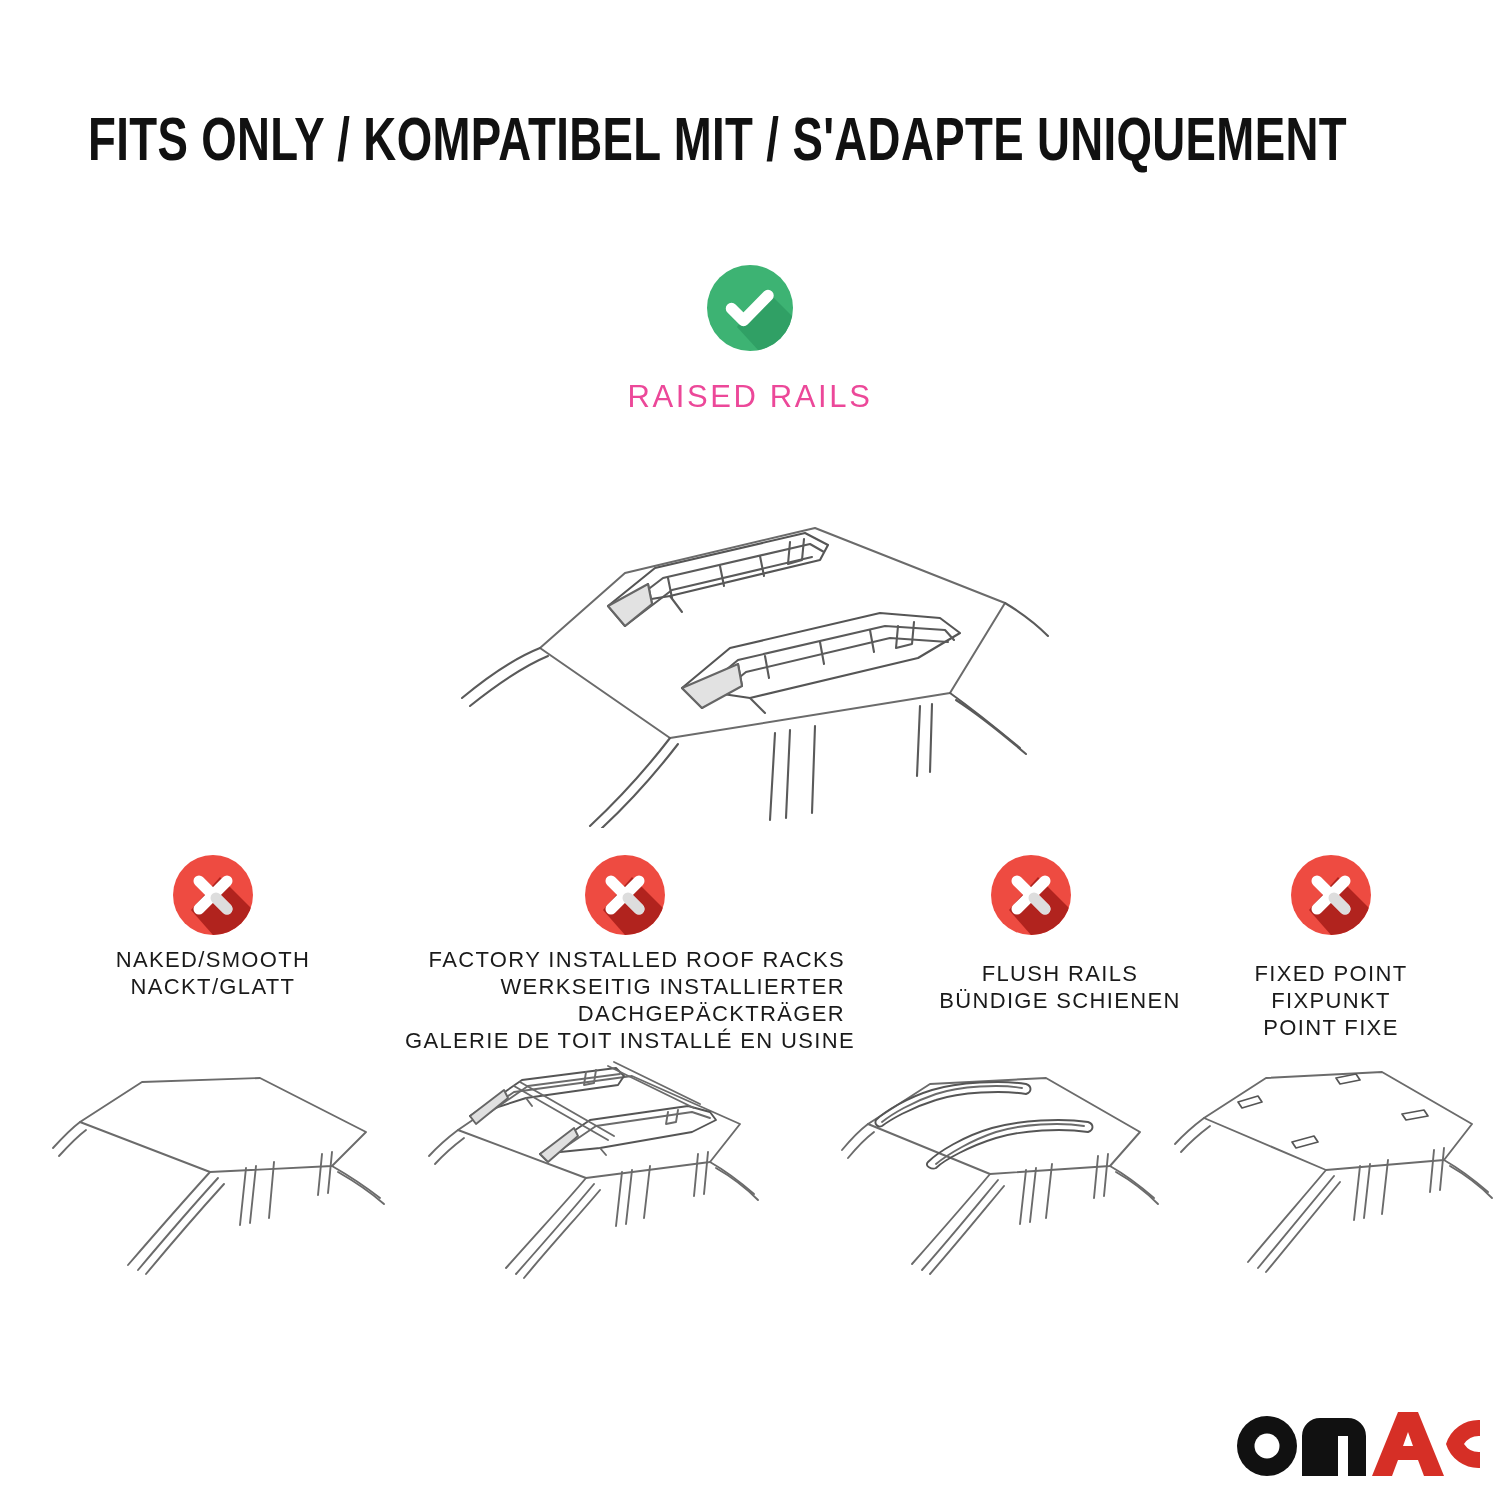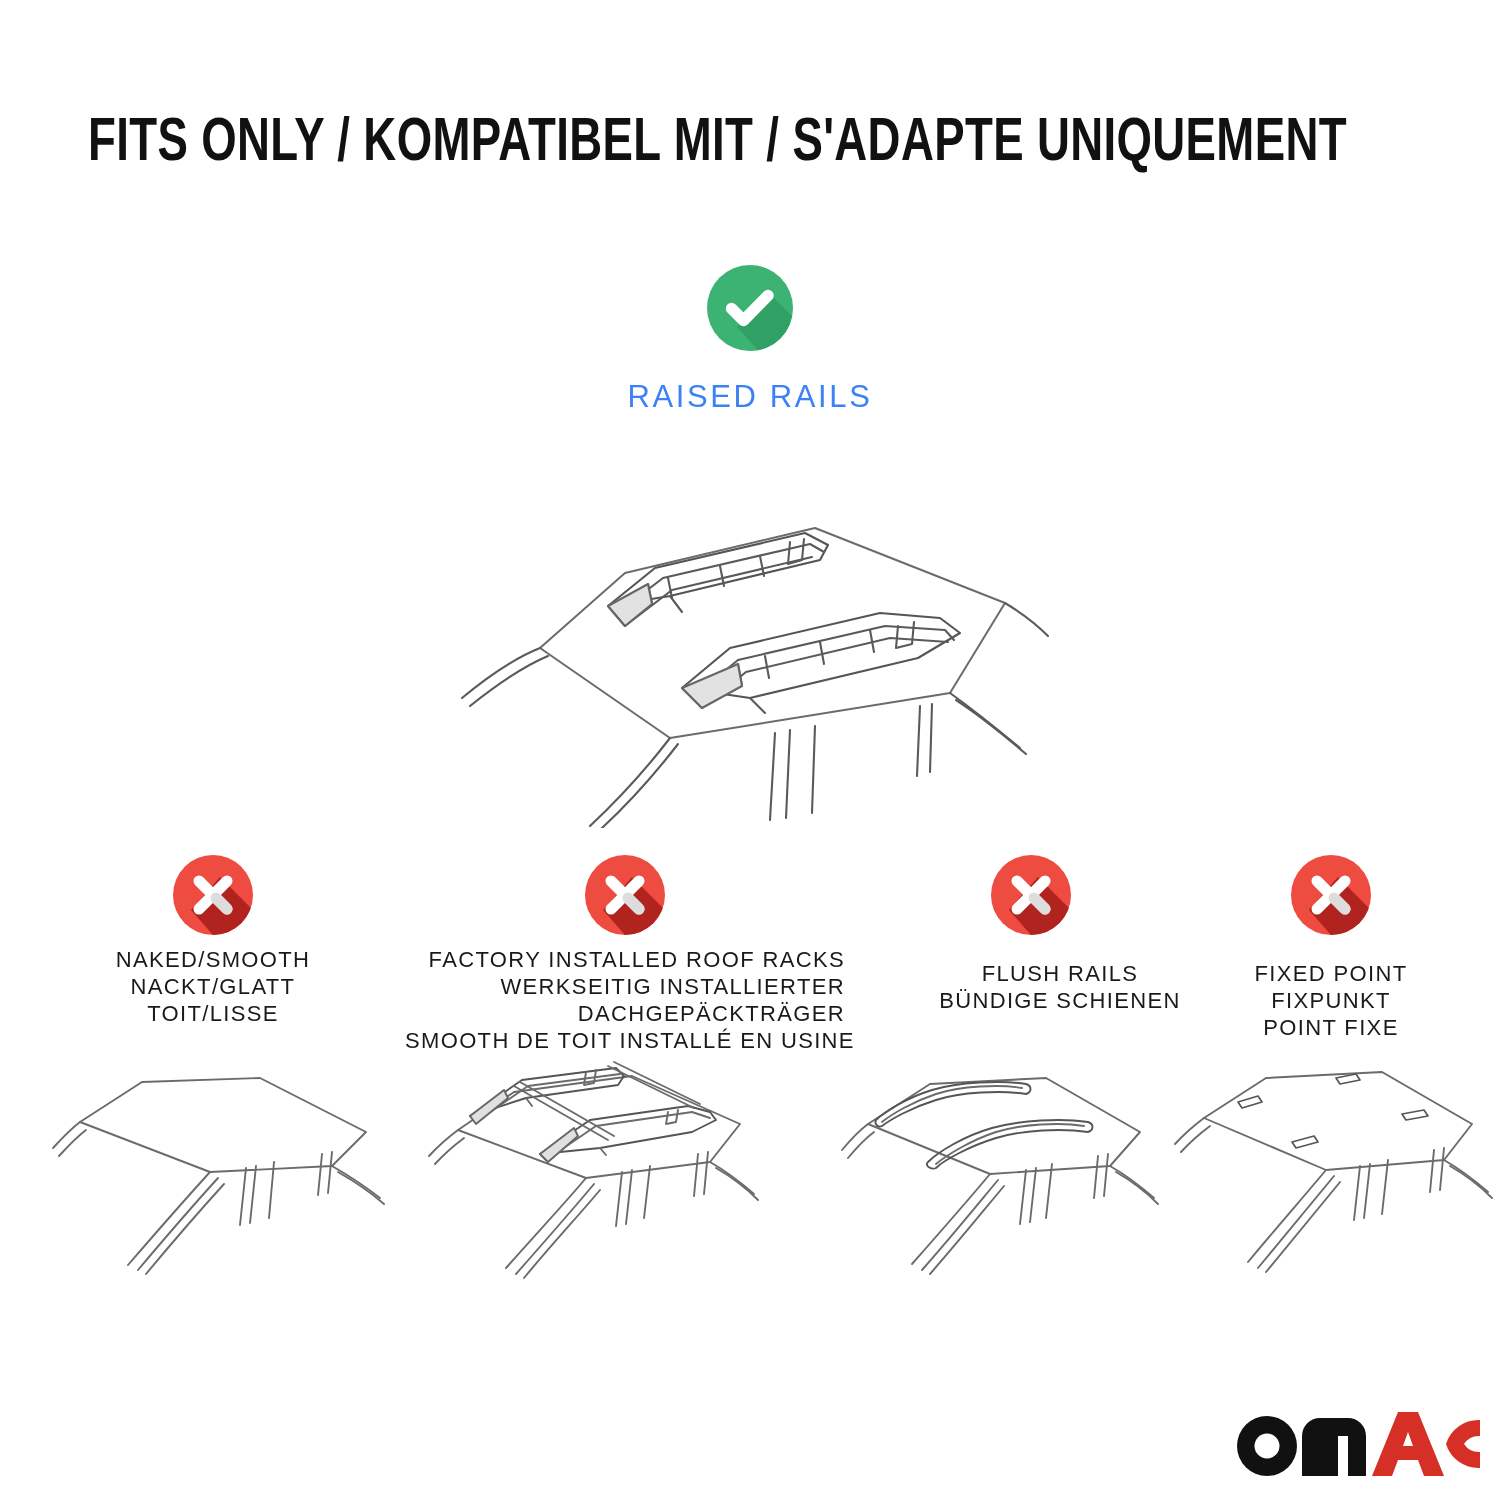--- a/index.html
+++ b/index.html
@@ -39,21 +39,21 @@
     position:absolute;
     width:80px;height:80px;
   }
 
   
   .primary-label{
     position:absolute;
     left:0; top:378px;
     width:1500px;
     text-align:center;
-    color:#3b82f6;
+    color:#ec4899;
     font-size:31px;
     line-height:37px;
     letter-spacing:2.6px;
     font-weight:normal;
   }
   .primary-label div{white-space:nowrap;}
 
   .hero-roof{
     position:absolute;
     left:420px; top:508px;
@@ -165,21 +165,20 @@
       <g stroke-linecap="round" stroke-width="11">
         <line x1="26" y1="26" x2="54" y2="54" stroke="#FFFFFF"></line>
         <line x1="54" y1="26" x2="26" y2="54" stroke="#FFFFFF"></line>
         <line x1="43" y1="43" x2="54" y2="54" stroke="#DDDDDD"></line>
       </g>
     </svg>
   </div>
   <div class="col-label" style="left:43px; top:946px; width:340px;">
     <div>NAKED/SMOOTH</div>
     <div>NACKT/GLATT</div>
-    <div>TOIT/LISSE</div>
   </div>
   <div class="col-roof" style="left:50px; top:1060px; width:360px; height:235px;">
     <svg width="360" height="235" viewBox="0 0 360 235" xmlns="http://www.w3.org/2000/svg">
       <g fill="none" stroke="#6b6b6b" stroke-width="1.9" stroke-linejoin="round" stroke-linecap="round">
         <path d="M30,62 L92,22 L210,18 L316,72 L282,106 L160,112 Z"></path>
         <path d="M30,62 C22,68 14,76 3,88"></path>
         <path d="M36,70 C28,76 20,84 9,96"></path>
         <path d="M160,112 C140,134 110,168 78,205"></path>
         <path d="M168,118 C148,140 120,172 88,210"></path>
         <path d="M174,124 C154,146 126,178 96,214"></path>
@@ -209,21 +208,21 @@
         <line x1="26" y1="26" x2="54" y2="54" stroke="#FFFFFF"></line>
         <line x1="54" y1="26" x2="26" y2="54" stroke="#FFFFFF"></line>
         <line x1="43" y1="43" x2="54" y2="54" stroke="#DDDDDD"></line>
       </g>
     </svg>
   </div>
   <div class="col-label" style="left:405px; top:946px; width:440px;text-align:right;">
     <div>FACTORY INSTALLED ROOF RACKS</div>
     <div>WERKSEITIG INSTALLIERTER</div>
     <div>DACHGEPÄCKTRÄGER</div>
-    <div>SMOOTH DE TOIT INSTALLÉ EN USINE</div>
+    <div>GALERIE DE TOIT INSTALLÉ EN USINE</div>
   </div>
   <div class="col-roof" style="left:410px; top:1058px; width:370px; height:238px;">
     <svg width="370" height="238" viewBox="0 0 370 238" xmlns="http://www.w3.org/2000/svg">
       <g fill="none" stroke="#6b6b6b" stroke-width="1.9" stroke-linejoin="round" stroke-linecap="round">
 
         <path d="M48,72 L104,34 L222,18 L330,66 L300,104 L176,120 Z"></path>
         <path d="M48,72 C40,78 30,86 19,98"></path>
         <path d="M54,80 C46,86 36,94 25,106"></path>
         <path d="M176,120 C156,144 126,176 96,210"></path>
         <path d="M184,126 C164,150 136,182 106,216"></path>

